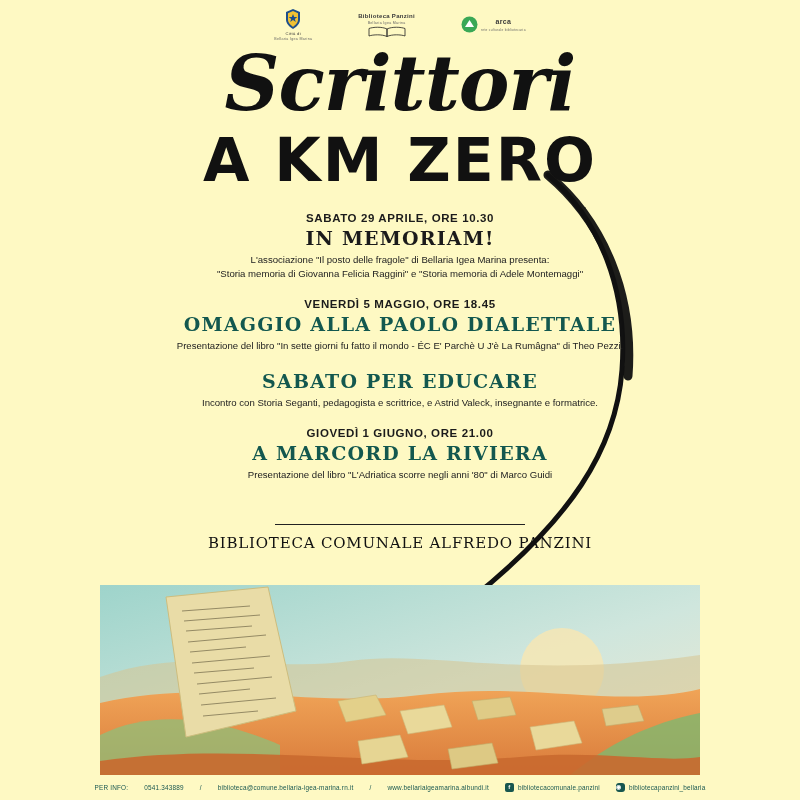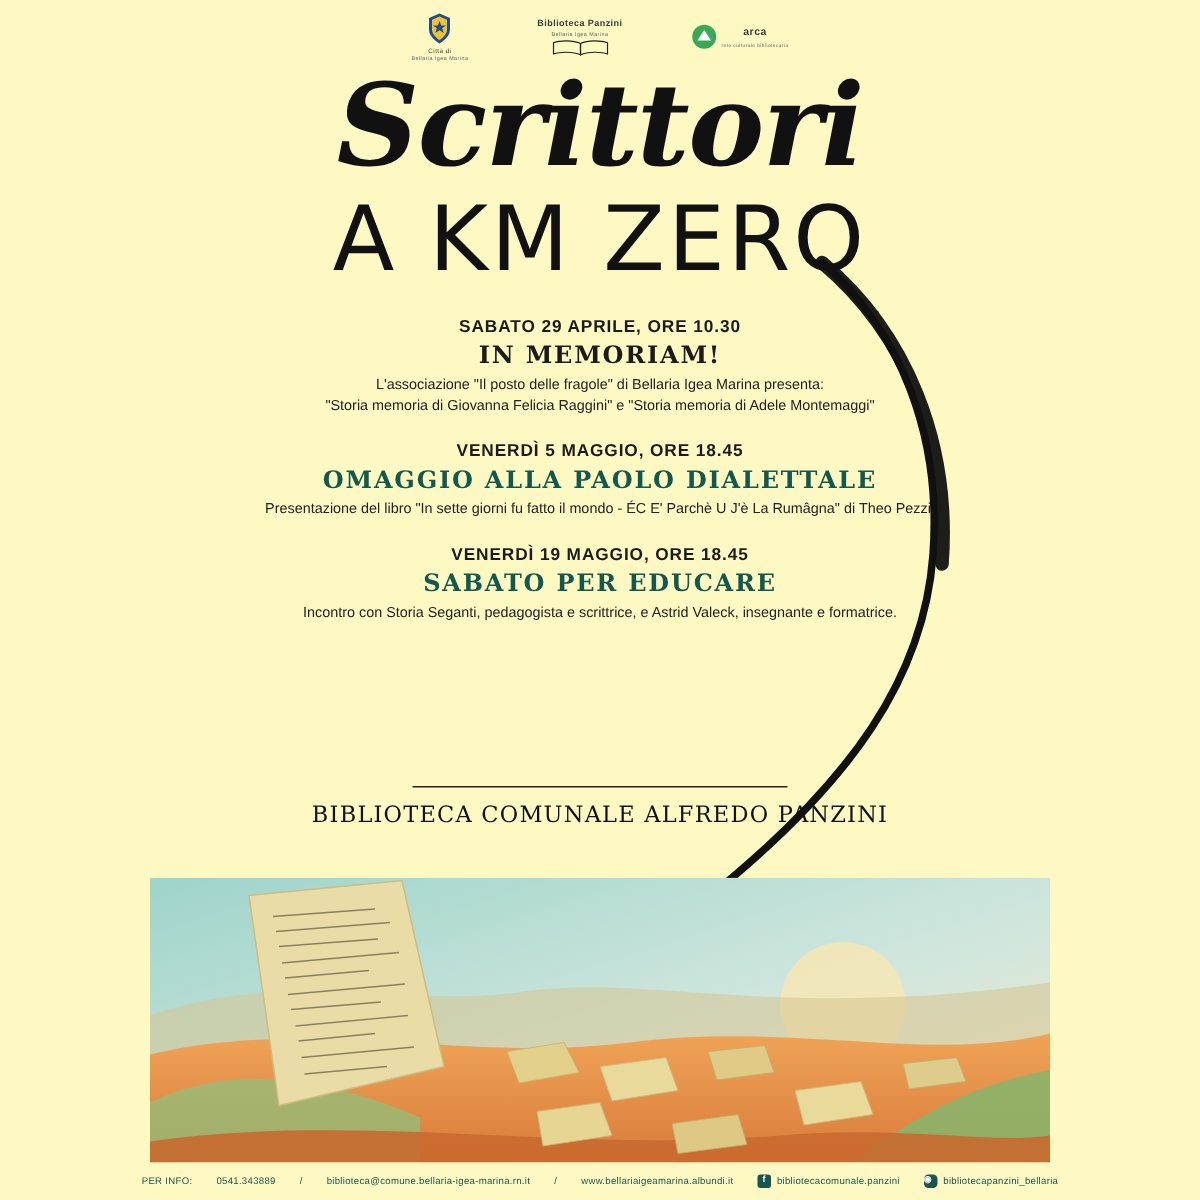--- a/index.html
+++ b/index.html
@@ -40,21 +40,21 @@
     font-family:"DejaVu Serif", serif;
     font-style:italic;
     font-weight:bold;
     font-size:76px;
     letter-spacing:-1px;
     color:#111;
     line-height:1;
   }
   .title-block{
     font-family:"DejaVu Sans", sans-serif;
-    font-weight:normal;
+    font-weight:bold;
     font-size:60px;
     letter-spacing:2px;
     color:#111;
     line-height:1;
     margin-top:8px;
   }
 
   
   .swoosh{position:absolute;top:40px;left:0;width:800px;height:720px;pointer-events:none;}
 
@@ -63,21 +63,21 @@
     position:absolute;top:212px;left:0;width:800px;text-align:center;
   }
   .event{margin-bottom:17px;}
   .ev-date{
     font-size:11.5px;font-weight:bold;letter-spacing:.6px;color:#1b1b1b;
     text-transform:uppercase;
   }
   .ev-title{
     font-family:"DejaVu Serif", serif;
     font-weight:bold;
-    font-size:16px;
+    font-size:19px;
     letter-spacing:1.2px;
     margin-top:3px;
     color:#13584f;
   }
   .ev-title.dark{color:#1b1b1b;}
   .ev-desc{
     font-size:9.6px;color:#222;margin-top:4px;line-height:1.45;
   }
 
   
@@ -178,25 +178,29 @@
       <div class="ev-desc" style="margin-top:0">"Storia memoria di Giovanna Felicia Raggini" e "Storia memoria di Adele Montemaggi"</div>
     </div>
 
     <div class="event">
       <div class="ev-date">VENERDÌ 5 MAGGIO, ORE 18.45</div>
       <div class="ev-title">OMAGGIO ALLA PAOLO DIALETTALE</div>
       <div class="ev-desc">Presentazione del libro "In sette giorni fu fatto il mondo - ÉC E' Parchè U J'è La Rumâgna" di Theo Pezzi.</div>
     </div>
 
     <div class="event">
-      <div class="ev-date">VENERDÌ  19 MAGGIO, ORE 18.45</div>
       <div class="ev-title">SABATO PER EDUCARE</div>
       <div class="ev-desc">Incontro con Storia Seganti, pedagogista e scrittrice, e Astrid Valeck, insegnante e formatrice.</div>
     </div>
 
+    <div class="event">
+      <div class="ev-date">GIOVEDÌ 1 GIUGNO, ORE 21.00</div>
+      <div class="ev-title">A MARCORD LA RIVIERA</div>
+      <div class="ev-desc">Presentazione del libro "L'Adriatica scorre negli anni '80" di Marco Guidi</div>
+    </div>
 
 
   </div>
 
   <div class="venue">
     <div class="venue-rule"></div>
     <div class="venue-name">BIBLIOTECA COMUNALE ALFREDO PANZINI</div>
   </div>
 
   <div class="illu">

